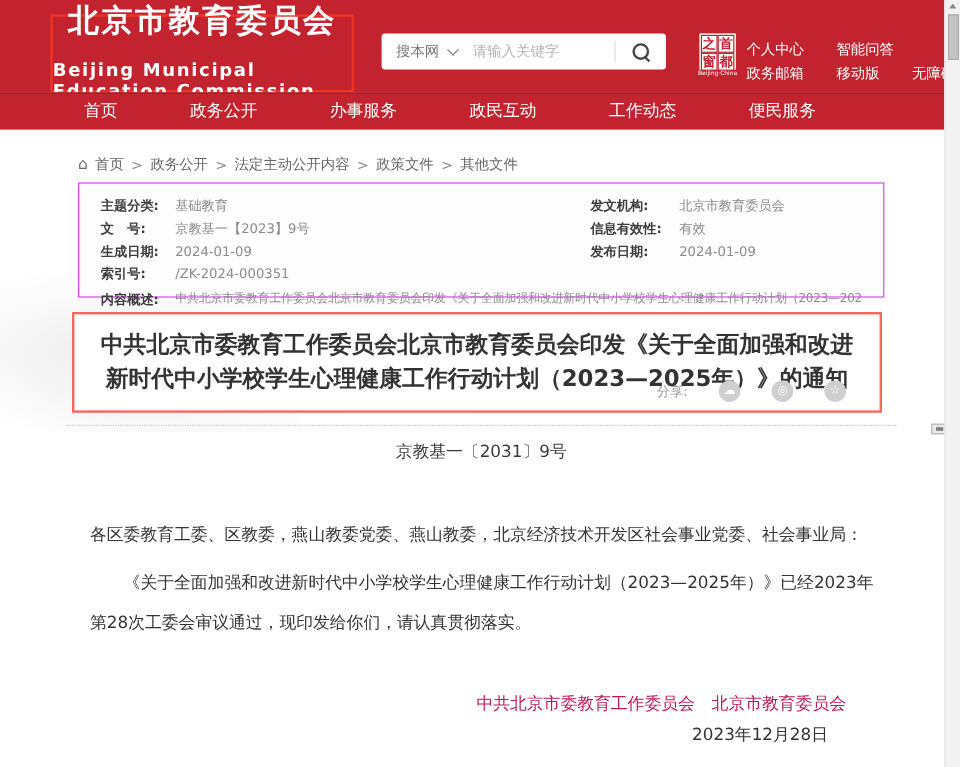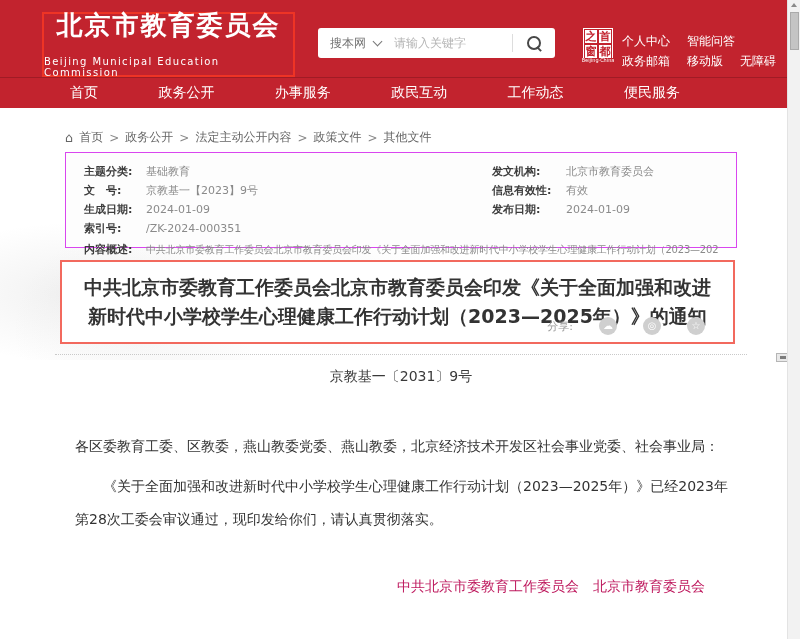--- a/index.html
+++ b/index.html
@@ -7,21 +7,21 @@
   #page{position:absolute;left:0;top:0;width:800px;height:626px;background:#ffffff;}
 
   
   .header-band{position:absolute;left:0;top:0;width:787px;height:77px;background:#c2232e;}
   .nav-band{position:absolute;left:0;top:77px;width:787px;height:31px;background:#c2232e;
     border-top:1px solid #a01b25;box-sizing:border-box;display:flex;align-items:center;}
   .logo-annotation{position:absolute;left:42px;top:12px;width:253px;height:65px;
     border:2px solid #ee3425;box-sizing:border-box;display:flex;flex-direction:column;
     align-items:center;justify-content:center;}
   .site-title{color:#fff;font-size:26px;font-weight:bold;letter-spacing:2px;line-height:28px;}
-  .site-subtitle{color:#fff;font-size:10px;font-weight:normal;letter-spacing:1.4px;margin-top:17px;}
+  .site-subtitle{color:#fff;font-size:15px;font-weight:bold;letter-spacing:1.4px;margin-top:17px;}
 
   .search-box{position:absolute;left:318px;top:28px;width:237px;height:30px;background:#fff;
     border-radius:3px;display:flex;align-items:center;box-sizing:border-box;}
   .search-scope{font-size:12px;color:#737373;margin-left:12px;white-space:nowrap;}
   .chevron-down{width:6px;height:6px;border-right:1.5px solid #777;border-bottom:1.5px solid #777;
     transform:rotate(45deg);margin:-3px 0 0 8px;flex-shrink:0;}
   .search-input{flex:1;min-width:0;border:none;outline:none;background:transparent;
     font-size:12px;color:#333;margin-left:11px;}
   .search-input::placeholder{color:#b5b5b5;}
   .search-divider{width:1px;height:18px;background:#ddd;flex-shrink:0;}
@@ -32,21 +32,21 @@
     transform:rotate(-45deg);left:9px;top:8px;}
 
   .capital-logo{position:absolute;left:583px;top:28px;width:30px;height:30px;background:#fff;
     display:grid;grid-template-columns:1fr 1fr;grid-template-rows:1fr 1fr;box-sizing:border-box;
     border:1px solid #fff;}
   .capital-cell{display:flex;align-items:center;justify-content:center;color:#c2232e;
     font-size:11px;font-weight:bold;outline:0.5px solid #c2232e;outline-offset:-1px;}
   .capital-caption{position:absolute;left:568px;top:58px;width:60px;text-align:center;
     color:#fff;font-size:8px;transform:scale(0.62);transform-origin:center top;white-space:nowrap;}
 
-  .quick-links{position:absolute;display:flex;gap:17px;}
+  .quick-links{position:absolute;display:flex;gap:27px;}
   .quick-links a{color:#fff;font-size:12px;text-decoration:none;white-space:nowrap;}
   .links-row1{left:622px;top:33px;}
   .links-row2{left:622px;top:53px;}
 
   .nav-inner{display:flex;justify-content:space-between;width:610px;margin-left:70px;}
   .nav-item{color:#fff;font-size:14px;text-decoration:none;white-space:nowrap;cursor:pointer;}
 
   
   .breadcrumb{position:absolute;left:65px;top:129px;font-size:12px;color:#666;
     display:flex;align-items:center;gap:6px;}
@@ -229,20 +229,21 @@
       <span class="share-circle">☆</span>
     </div>
   </div>
 
   <div class="dotted-sep"></div>
 
   <div class="doc-number">京教基一〔2031〕9号</div>
   <p class="para1">各区委教育工委、区教委，燕山教委党委、燕山教委，北京经济技术开发区社会事业党委、社会事业局：</p>
   <p class="para2">《关于全面加强和改进新时代中小学校学生心理健康工作行动计划（2023—2025年）》已经2023年第28次工委会审议通过，现印发给你们，请认真贯彻落实。</p>
   <div class="signature">中共北京市委教育工作委员会　北京市教育委员会</div>
+  <div class="sig-date">2023年12月28日</div>
 
   <div class="floating-widget"></div>
 
   <div class="scrollbar">
     <div class="scroll-up-arrow"></div>
     <div class="scroll-thumb"></div>
   </div>
 
 </div>
 

